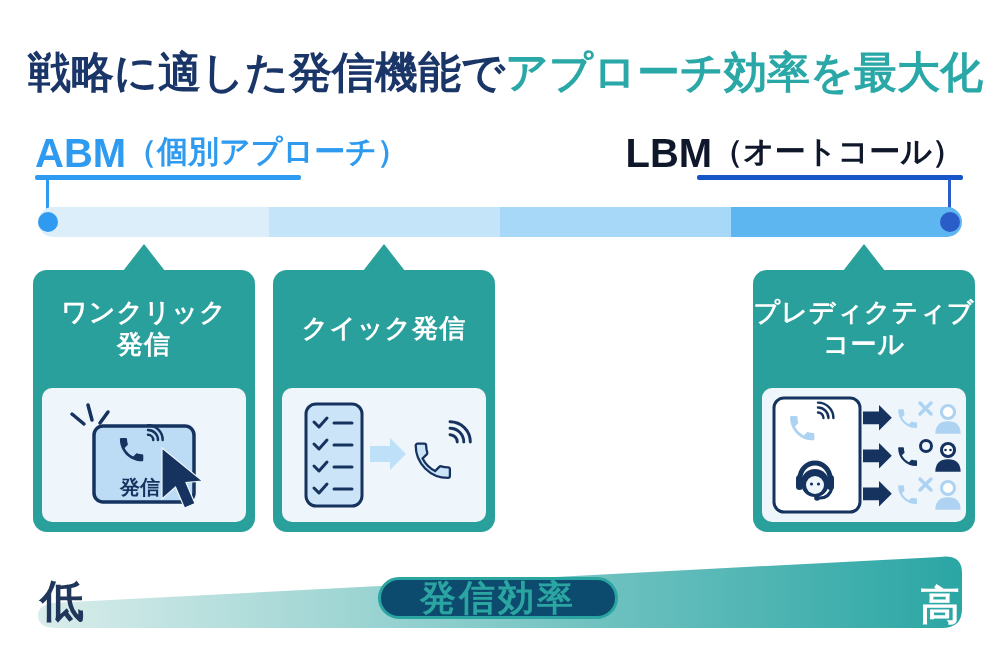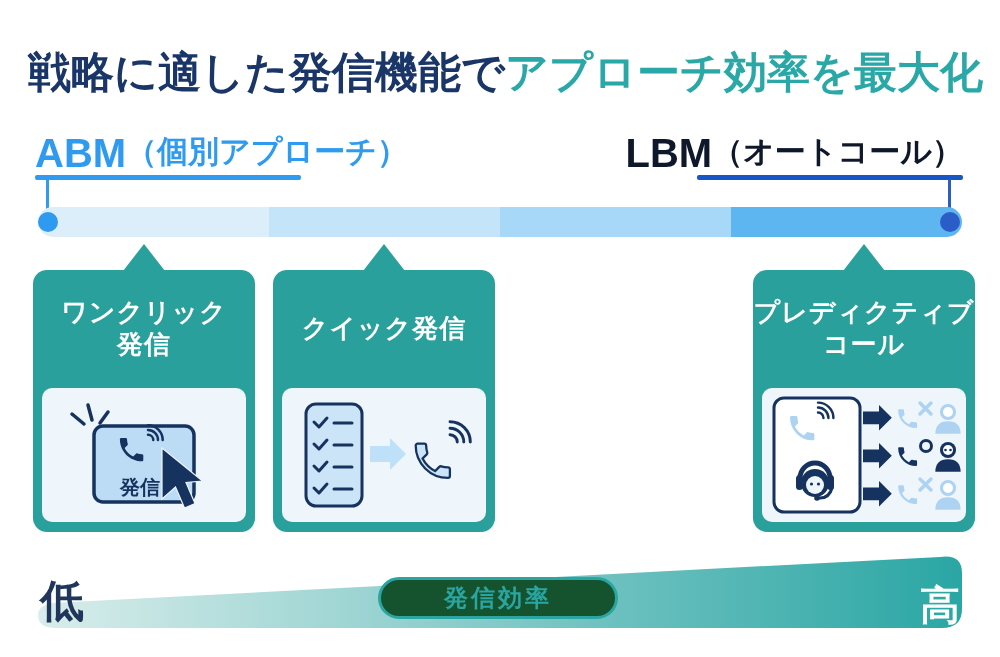--- a/index.html
+++ b/index.html
@@ -42,22 +42,22 @@
         justify-content:center;text-align:center;color:#ffffff;font-size:26px;font-weight:bold;
         line-height:1.25;white-space:pre-line;letter-spacing:1px;}
   .card-panel{position:absolute;left:9px;right:9px;top:118px;bottom:10px;background:#eef6fb;border-radius:10px;}
   .card-panel svg{width:100%;height:100%;display:block;}
 
   
   .wedge{position:absolute;left:0;top:545px;}
   .low-label{position:absolute;left:40px;top:572px;font-size:44px;font-weight:bold;color:#20365a;}
   .high-label{position:absolute;left:920px;top:578px;font-size:40px;font-weight:bold;color:#ffffff;}
   .pill{position:absolute;left:378px;top:577px;width:240px;height:42px;box-sizing:border-box;
-        background:#14532d;border:3px solid #2aa5a1;border-radius:24px;display:flex;align-items:center;
-        justify-content:center;font-size:24px;font-weight:bold;color:#2aa5a1;letter-spacing:3px;}
+        background:#0c4a6e;border:3px solid #2aa5a1;border-radius:24px;display:flex;align-items:center;
+        justify-content:center;font-size:36px;font-weight:bold;color:#2aa5a1;letter-spacing:3px;}
 </style>
 </head>
 <body>
 
 <div class="stage">
 
   <svg width="0" height="0" style="position:absolute" aria-hidden="true">
     <defs>
       <g id="phone">
         <path d="M6.62 10.79c1.44 2.83 3.76 5.14 6.59 6.59l2.2-2.2c.27-.27.67-.36 1.02-.24 1.12.37 2.33.57 3.57.57.55 0 1 .45 1 1V20c0 .55-.45 1-1 1-9.39 0-17-7.61-17-17 0-.55.45-1 1-1h3.5c.55 0 1 .45 1 1 0 1.25.2 2.45.57 3.57.11.35.03.74-.25 1.02l-2.2 2.2z"></path>

